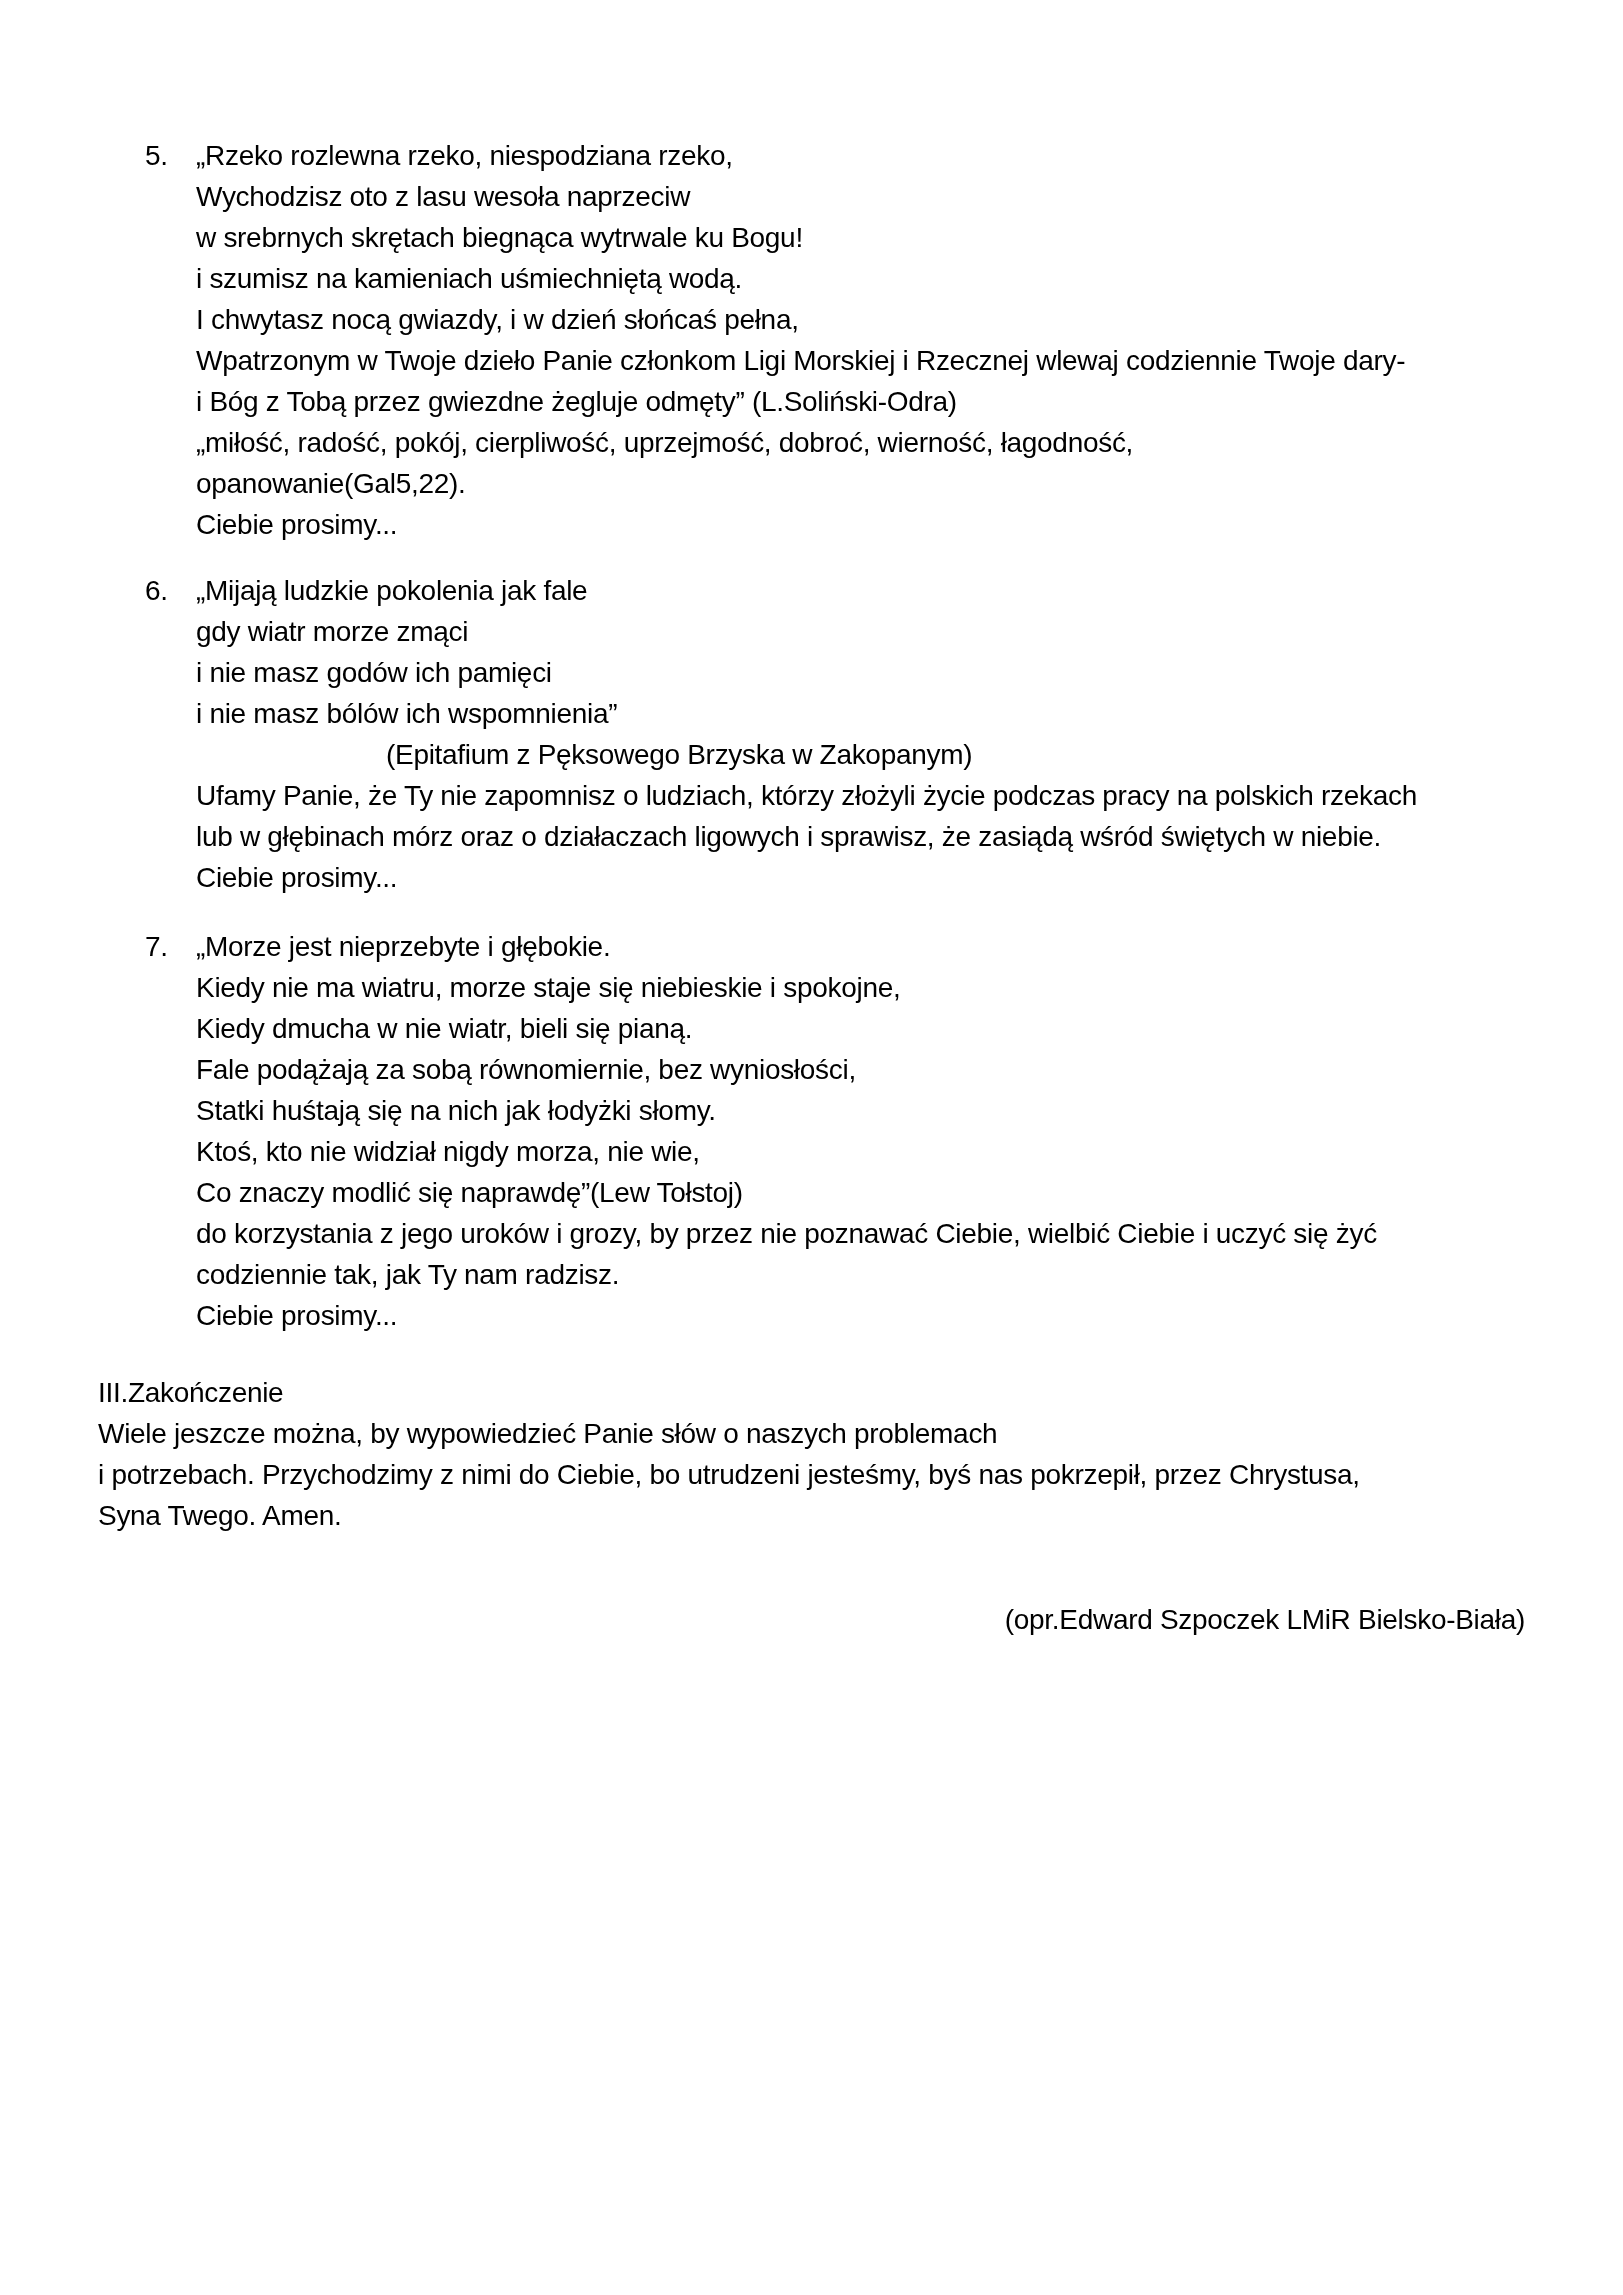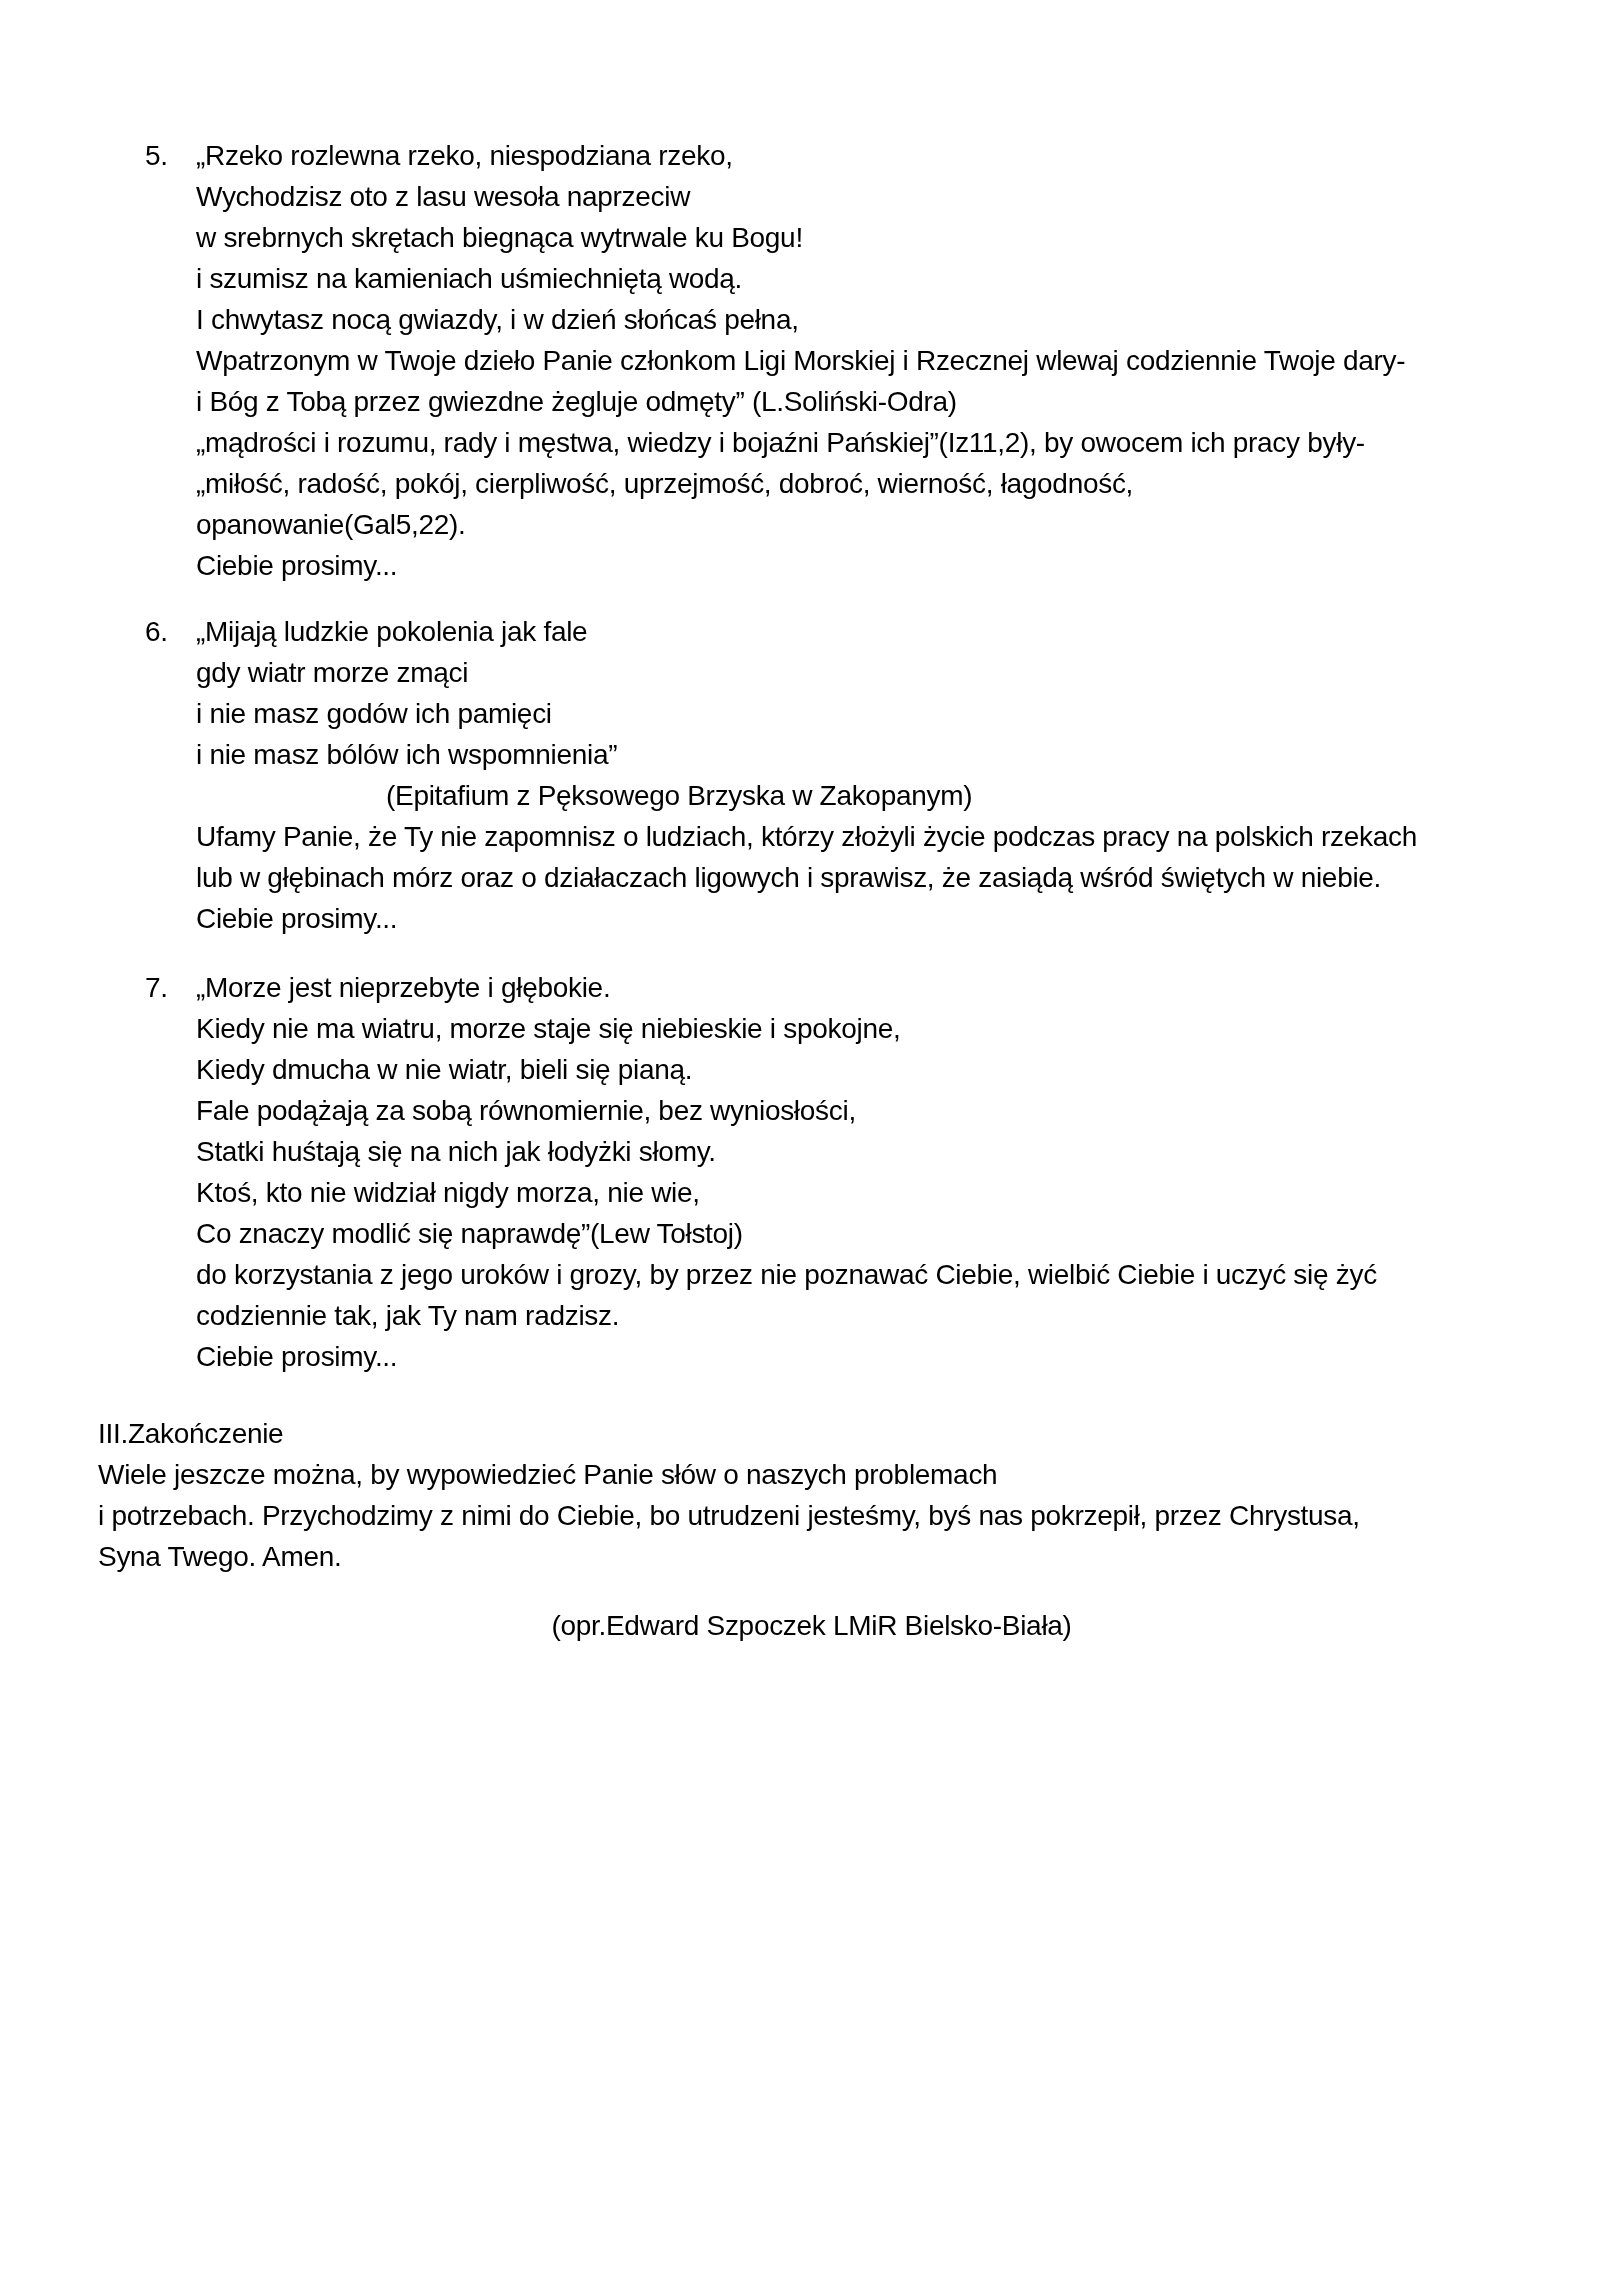--- a/index.html
+++ b/index.html
@@ -37,40 +37,39 @@
   .line {
     white-space: nowrap;
   }
   .line.indent {
     padding-left: 190px;
   }
   .closing-section {
     margin-top: 36px;
   }
   .credit-row {
-    margin-top: 28px;
-    text-align: center;
+    margin-top: 63px;
+    text-align: right;
     white-space: nowrap;
   }
 </style>
 </head>
 <body>
 
 <div class="page">
 
   <div class="list-item list-item-5">
     <span class="item-number">5.</span>
     <div class="line">„Rzeko rozlewna rzeko, niespodziana rzeko,</div>
     <div class="line">Wychodzisz oto z lasu wesoła naprzeciw</div>
     <div class="line">w srebrnych skrętach biegnąca wytrwale ku Bogu!</div>
     <div class="line">i szumisz na kamieniach uśmiechniętą wodą.</div>
     <div class="line">I chwytasz nocą gwiazdy, i w dzień słońcaś pełna,</div>
     <div class="line">Wpatrzonym w Twoje dzieło Panie członkom Ligi Morskiej i Rzecznej wlewaj codziennie Twoje dary-</div>
     <div class="line">i Bóg z Tobą przez gwiezdne żegluje odmęty” (L.Soliński-Odra)</div>
-    <div class="line">„mądrości i rozumu, rady i męstwa, wiedzy i bojaźni Pańskiej”(Iz11,2), by owocem ich pracy były-</div>
     <div class="line">„miłość, radość, pokój, cierpliwość, uprzejmość, dobroć, wierność, łagodność,</div>
     <div class="line">opanowanie(Gal5,22).</div>
     <div class="line">Ciebie prosimy...</div>
   </div>
 
   <div class="list-item list-item-6">
     <span class="item-number">6.</span>
     <div class="line">„Mijają ludzkie pokolenia jak fale</div>
     <div class="line">gdy wiatr morze zmąci</div>
     <div class="line">i nie masz godów ich pamięci</div>

